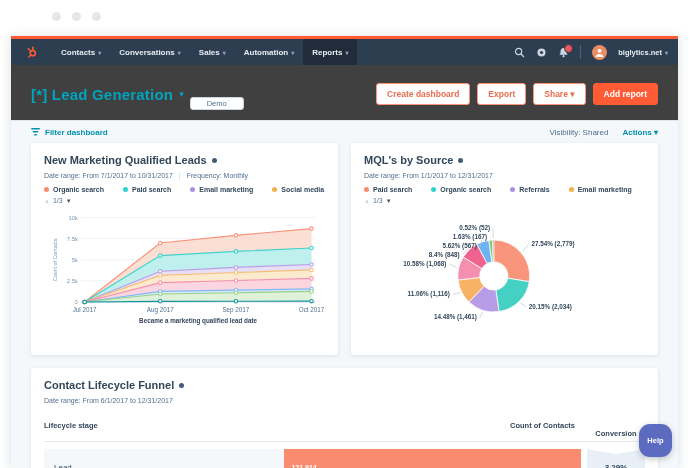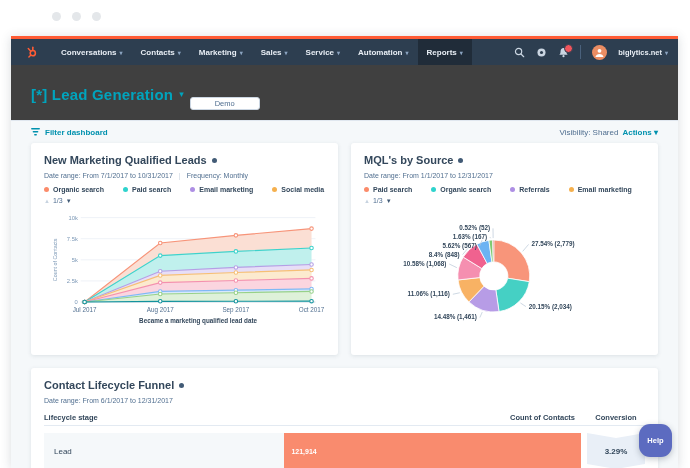--- a/index.html
+++ b/index.html
@@ -30,33 +30,33 @@
   .badge-dot{position:absolute;top:-3px;right:-4px;width:7px;height:7px;border-radius:50%;
              background:#f2545b;border:1px solid #2d3e50;}
 
   
   .page-header{display:flex;align-items:center;justify-content:space-between;
                padding:13px 20px 10px;border-bottom:1px solid #e0e7ef;background:#404040;}
   .title-wrap{display:flex;align-items:center;gap:6px;}
   .page-title{font-size:15px;font-weight:600;color:#00a4bd;margin:0;letter-spacing:.2px;}
   .title-caret{color:#00a4bd;font-size:9px;cursor:pointer;}
   .demo-badge{font-size:7.5px;color:#516f90;background:#fff;border:1px solid #cbd6e2;
-              border-radius:3px;padding:1px 24px;margin-top:19px;}
+              border-radius:3px;padding:1px 16px;margin-top:19px;}
   .header-buttons{display:flex;gap:7px;}
   .btn{font-family:inherit;font-size:8.5px;font-weight:600;border-radius:3px;
        padding:5px 10px;cursor:pointer;}
   .btn.outline{background:#fff;border:1px solid #ff9377;color:#e66e50;}
   .btn.solid{background:#ff5c35;border:1px solid #ff5c35;color:#fff;}
 
   
   .filter-bar{display:flex;align-items:center;justify-content:space-between;
               padding:7px 20px 6px;}
   .filter-left{display:flex;align-items:flex-start;gap:5px;color:#0091ae;font-size:8px;
                font-weight:600;cursor:pointer;}
-  .filter-right{display:flex;align-items:center;gap:4px;font-size:8px;}
+  .filter-right{display:flex;align-items:center;gap:14px;font-size:8px;}
   .visibility{color:#516f90;}
   .actions{color:#0091ae;font-weight:600;cursor:pointer;}
 
   
   .cards-row{display:flex;gap:13px;padding:0 20px;}
   .card{background:#fff;border-radius:3px;box-shadow:0 1px 4px rgba(45,62,80,.12);
         padding:11px 13px;flex:1;min-width:0;}
   .card-title-row{display:flex;align-items:center;gap:5px;}
   .card-title{margin:0;font-size:11px;font-weight:600;color:#33475b;}
   .info-dot{width:5px;height:5px;border-radius:50%;background:#425b76;display:inline-block;}
@@ -71,21 +71,21 @@
   .pg-down{color:#425b76;font-size:6px;cursor:pointer;}
   .chart-svg{display:block;width:100%;margin-top:2px;}
 
   
   .funnel-card{margin:13px 20px 0;}
   .ftable{margin-top:9px;}
   .fhead{display:flex;align-items:center;font-size:7.5px;font-weight:700;color:#33475b;
          border-bottom:1px solid #e3eaf2;padding-bottom:3px;}
   .fh-stage{flex:0 0 40%;}
   .fh-count{flex:1;text-align:right;padding-right:6px;}
-  .fh-conv{flex:0 0 58px;text-align:center;margin-left:6px;}
+  .fh-conv{flex:0 0 58px;text-align:center;margin-left:6px;margin-top:16px;}
   .frow{display:flex;align-items:stretch;margin-top:7px;height:36px;}
   .fstage{flex:0 0 40%;background:#f5f8fa;display:flex;align-items:center;
           padding-left:10px;box-sizing:border-box;font-size:8px;color:#33475b;}
   .fbarwrap{flex:1;display:flex;justify-content:flex-end;}
   .fbar{background:#f98b6e;height:100%;display:flex;align-items:center;cursor:pointer;}
   .fbar span{color:#fff;font-size:7px;font-weight:600;padding-left:7px;white-space:nowrap;}
   .fconv{flex:0 0 58px;margin-left:6px;background:#e9eff7;display:flex;align-items:center;
          justify-content:center;font-size:8px;font-weight:700;color:#33475b;
          clip-path:polygon(0 0,50% 14%,100% 0,100% 86%,50% 100%,0 86%);}
 
@@ -108,37 +108,29 @@
     <span class="logo">
       <svg width="13" height="13" viewBox="0 0 20 20">
         <circle cx="12" cy="11" r="4" fill="none" stroke="#ff5c35" stroke-width="2.4"></circle>
         <line x1="12" y1="7" x2="12" y2="2" stroke="#ff5c35" stroke-width="2.4" stroke-linecap="round"></line>
         <line x1="5" y1="4" x2="8.6" y2="7.6" stroke="#ff5c35" stroke-width="2.2" stroke-linecap="round"></line>
         <line x1="6" y1="17" x2="8.8" y2="14.2" stroke="#ff5c35" stroke-width="2.2" stroke-linecap="round"></line>
       </svg>
     </span>
     <nav class="nav" id="nav">
         <div class="nav-item">
+          <span>Contacts</span>
+          <span class="caret">▾</span>
+        </div>
+        <div class="nav-item">
           <span>Conversations</span>
-          <span class="caret">▾</span>
-        </div>
-        <div class="nav-item">
-          <span>Contacts</span>
-          <span class="caret">▾</span>
-        </div>
-        <div class="nav-item">
-          <span>Marketing</span>
           <span class="caret">▾</span>
         </div>
         <div class="nav-item">
           <span>Sales</span>
-          <span class="caret">▾</span>
-        </div>
-        <div class="nav-item">
-          <span>Service</span>
           <span class="caret">▾</span>
         </div>
         <div class="nav-item">
           <span>Automation</span>
           <span class="caret">▾</span>
         </div>
         <div class="nav-item active">
           <span>Reports</span>
           <span class="caret">▾</span>
         </div>
@@ -175,20 +167,26 @@
         <span class="caret" style="font-size:6px;color:#8ba4c1;">▾</span>
       </span>
     </div>
   </div>
 
   <div class="page-header">
     <div class="title-wrap">
       <h1 class="page-title">[*] Lead Generation</h1>
       <span class="title-caret">▾</span>
       <span class="demo-badge">Demo</span>
+    </div>
+    <div class="header-buttons">
+      <button class="btn outline">Create dashboard</button>
+      <button class="btn outline">Export</button>
+      <button class="btn outline">Share ▾</button>
+      <button class="btn solid">Add report</button>
     </div>
   </div>
 
   <div class="filter-bar">
     <div class="filter-left">
       <svg width="9" height="8" viewBox="0 0 10 9">
           <rect x="0" y="0" width="10" height="1.6" rx=".8" fill="#0091ae"></rect>
           <rect x="1.8" y="3.4" width="6.4" height="1.6" rx=".8" fill="#0091ae"></rect>
           <rect x="3.4" y="6.8" width="3.2" height="1.6" rx=".8" fill="#0091ae"></rect>
         </svg>

